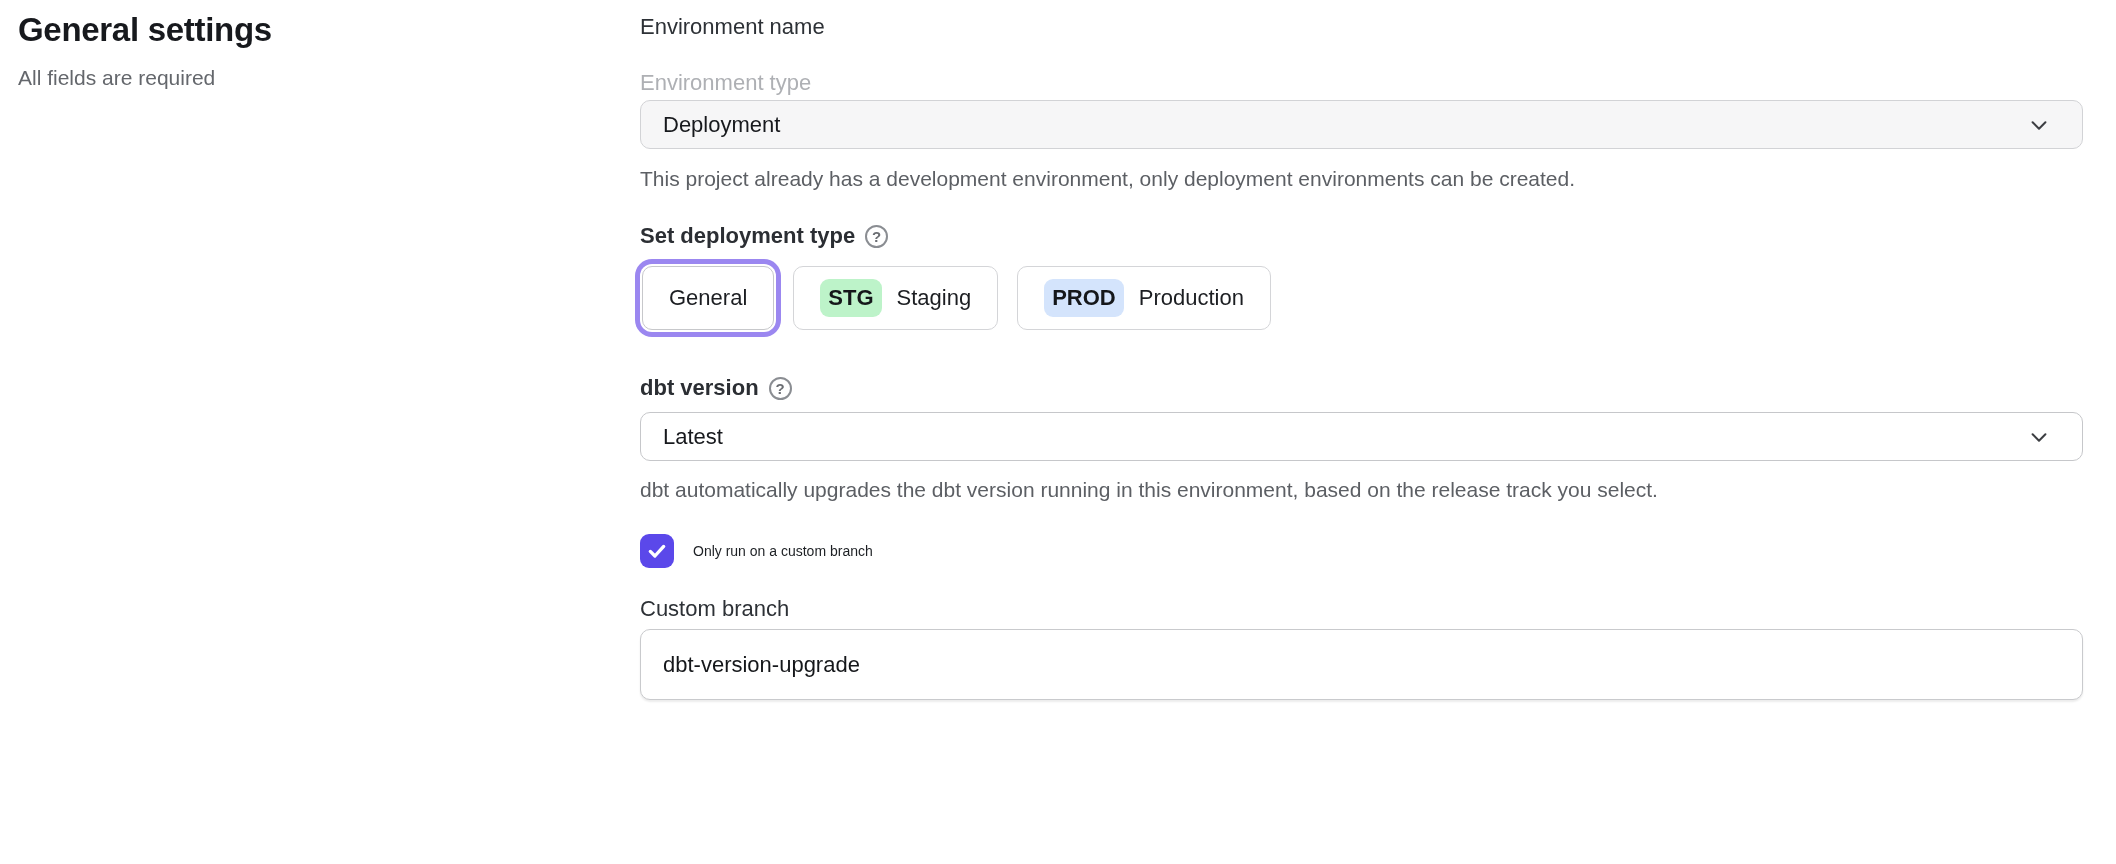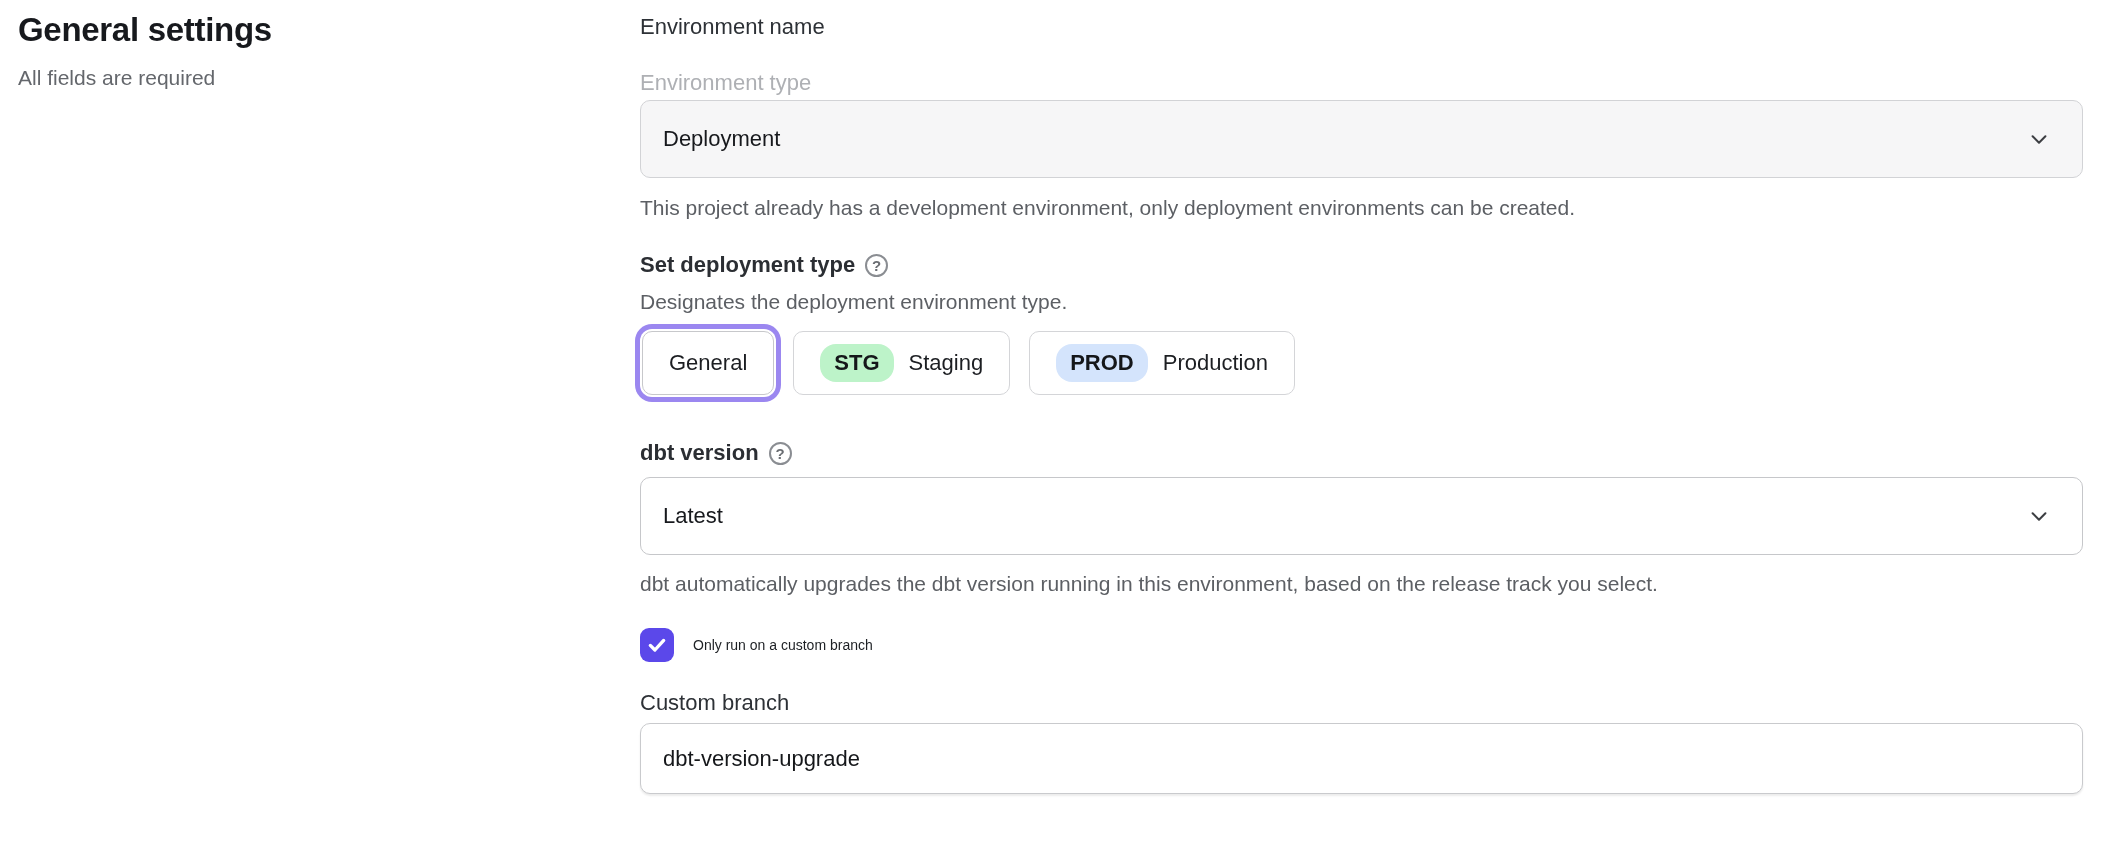--- a/index.html
+++ b/index.html
@@ -51,21 +51,21 @@
     display: block; width: 100%; height: 71px;
     border: 1px solid #c9cacd; border-radius: 10px;
     padding: 0 22px; font-size: 22px; color: #15171a;
     font-family: "Liberation Sans", sans-serif;
     background: #ffffff; outline: none;
   }
   .text-input.focused { border: 2px solid #7b5cf0; }
   .text-input.bottom-shadow { box-shadow: 0 2px 2px rgba(0,0,0,0.08); height: 71px; }
 
   .select {
-    position: relative; width: 100%; height: 78px;
+    position: relative; width: 100%; height: 49px;
     border: 1px solid #c6c7ca; border-radius: 10px;
     background: #ffffff; display: flex; align-items: center;
     padding: 0 70px 0 22px; font-size: 22px; color: #17191d;
     cursor: pointer;
   }
   .select.disabled {
     background: #f6f6f7; border-color: #d2d3d6; cursor: default;
   }
   .select .chevron {
     position: absolute; right: 32px; top: 50%; transform: translateY(-50%);
@@ -96,21 +96,21 @@
     font-family: "Liberation Sans", sans-serif;
     font-size: 22px; font-weight: 500; color: #1c1e22;
     cursor: pointer;
   }
   .type-btn.selected {
     border-color: #c7c8cb;
     box-shadow: 0 0 0 2px #ffffff, 0 0 0 7px #9b87f0;
   }
   .type-badge {
     display: inline-flex; align-items: center;
-    padding: 6px 14px; border-radius: 16px;
+    padding: 6px 8px; border-radius: 9px;
     font-size: 22px; font-weight: 600; color: #15171a;
   }
   .type-badge.stg  { background: #bdf3c9; }
   .type-badge.prod { background: #d4e4fc; }
 
   
   .checkbox-row { display: flex; align-items: center; gap: 19px; cursor: pointer; }
   .checkbox {
     width: 34px; height: 34px; border-radius: 9px;
     background: #5b48ea; flex: 0 0 auto;
@@ -139,21 +139,20 @@
     <svg class="chevron" viewBox="0 0 24 24" fill="none">
       <polyline points="5,9 12,16 19,9" stroke="#3c3e42" stroke-width="2.2" stroke-linecap="round" stroke-linejoin="round"></polyline>
     </svg>
   </div>
   <div class="helper-text mt-helper1">This project already has a development environment, only deployment environments can be created.</div>
 
   <div class="section-label-row mt-section1">
     <span class="section-label">Set deployment type</span>
     <span class="help-icon">?</span>
   </div>
-  <div class="helper-text mt-helper2">Designates the deployment environment type.</div>
 
   <div class="btn-row mt-buttons">
     <button class="type-btn selected">
       <span>General</span>
     </button>
     <button class="type-btn">
       <span class="type-badge stg">STG</span>
       <span>Staging</span>
     </button>
     <button class="type-btn">

